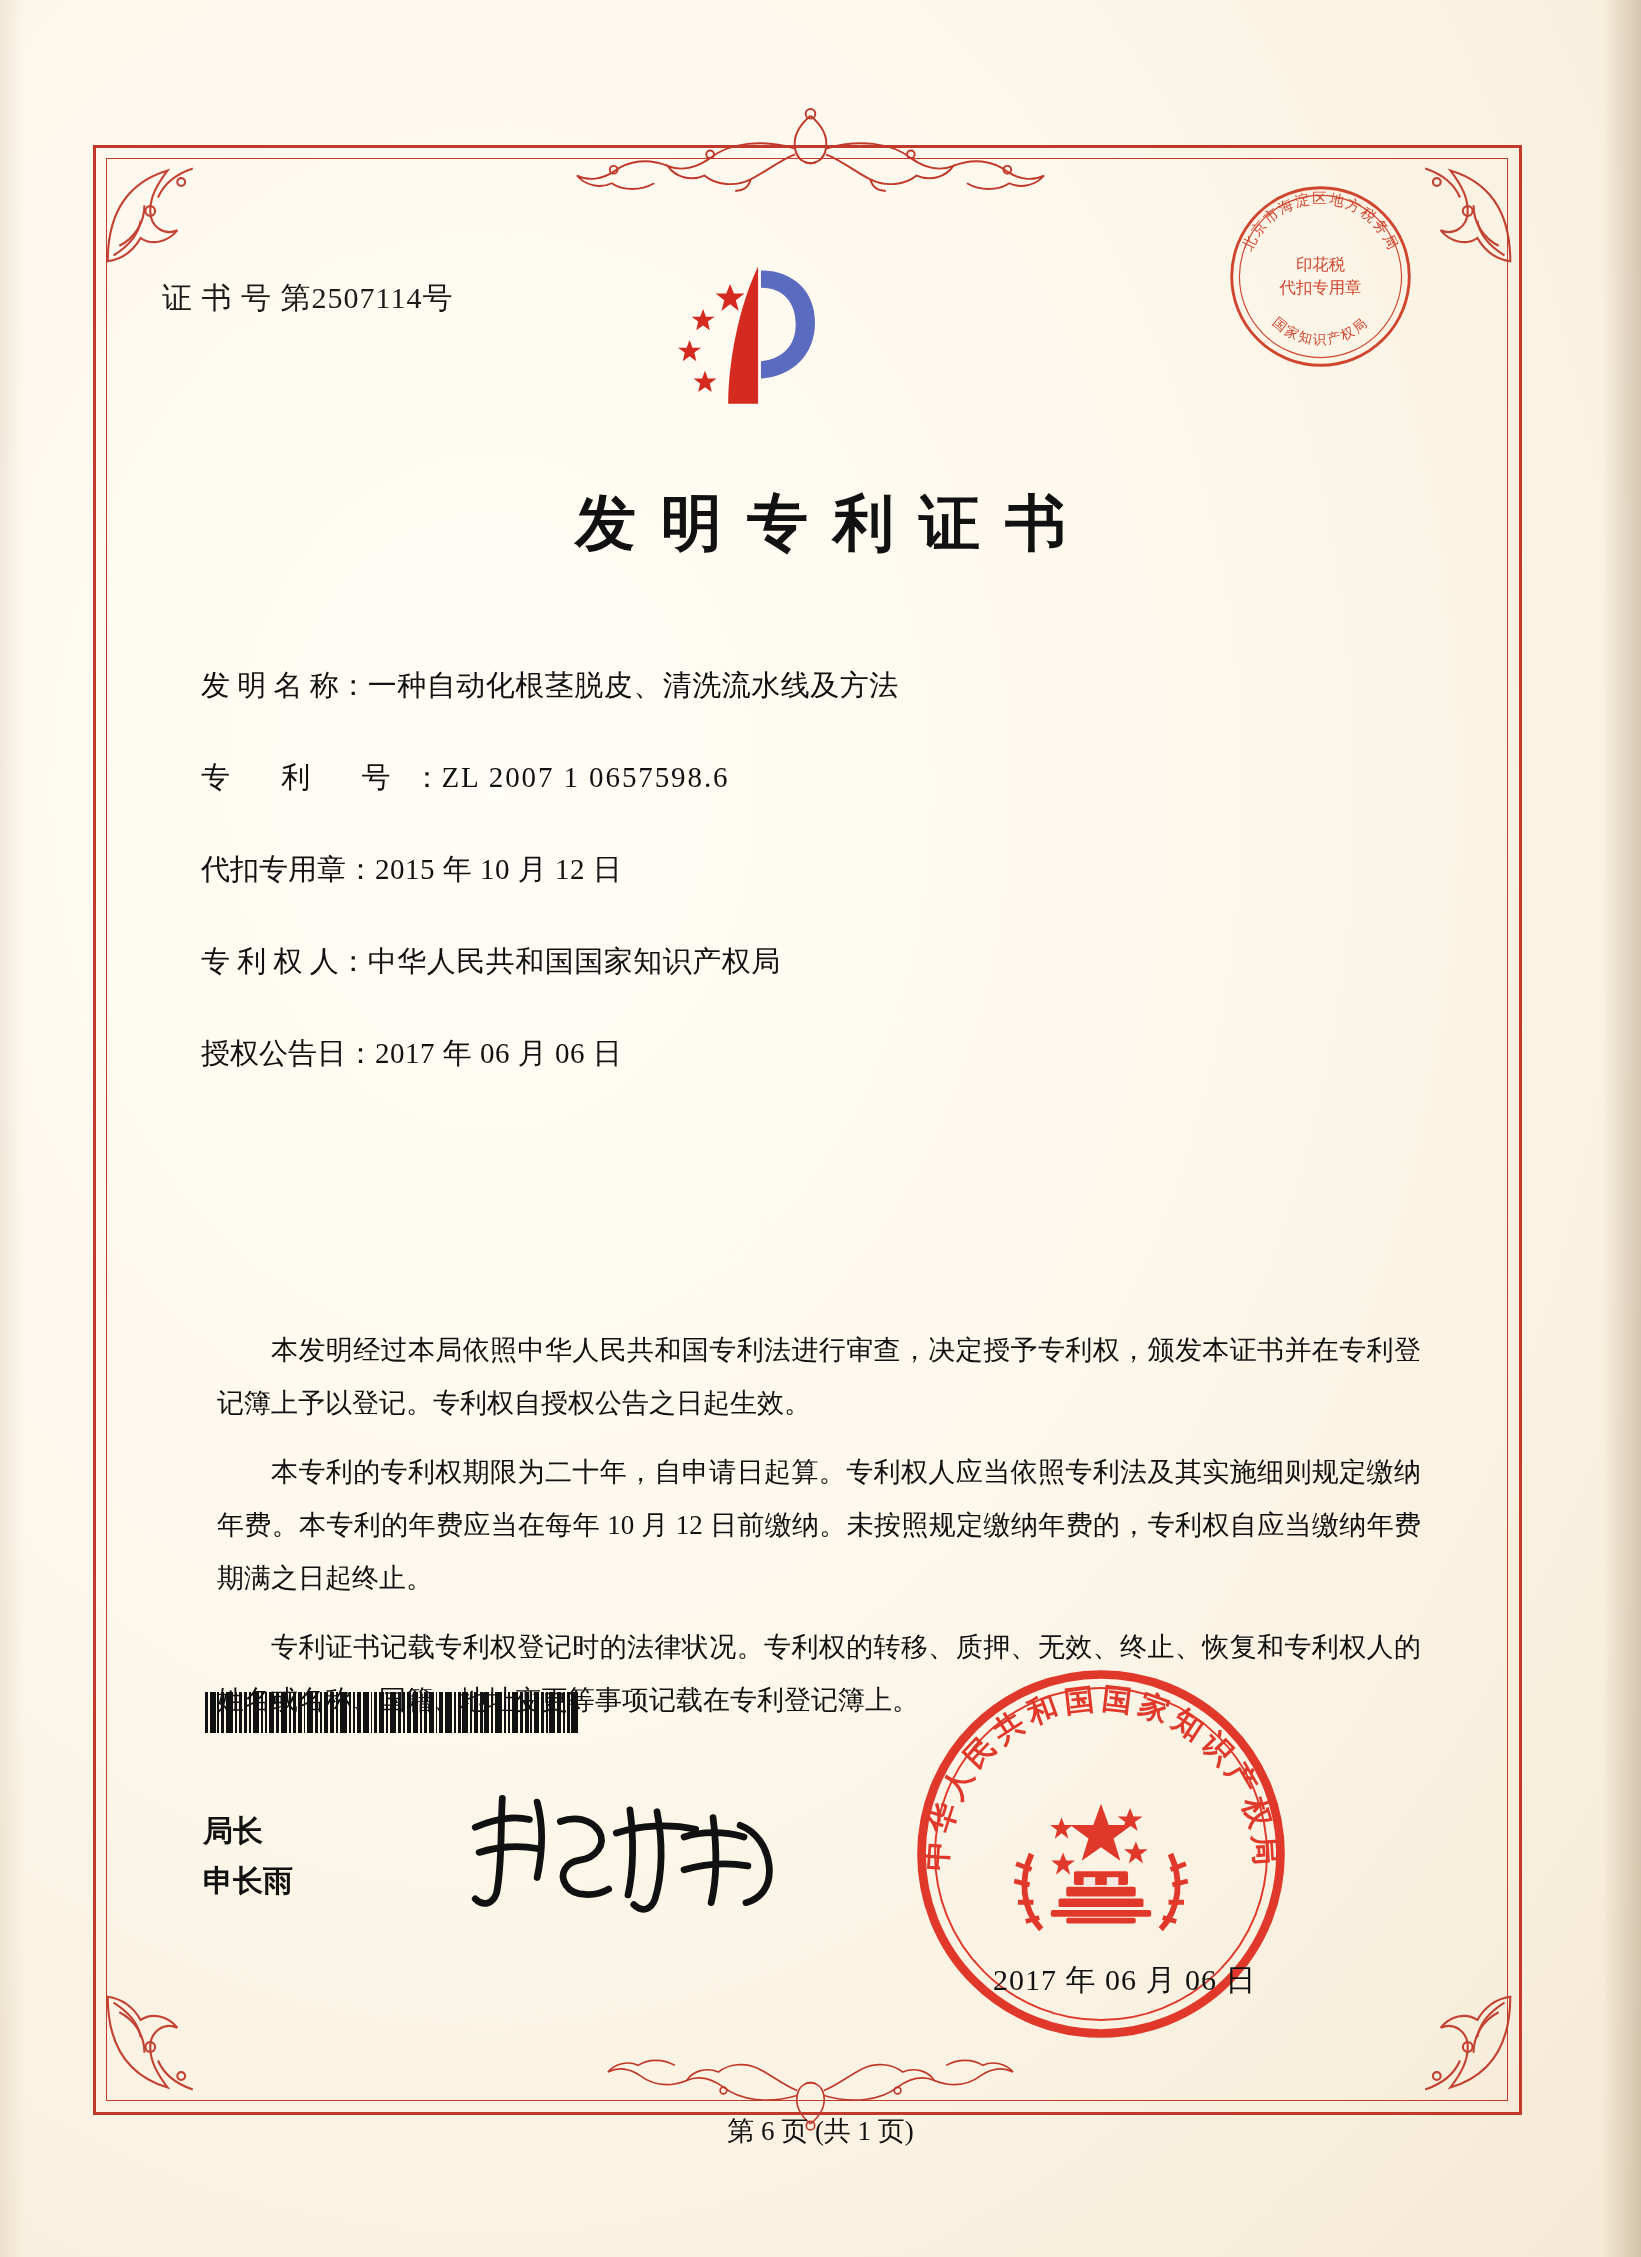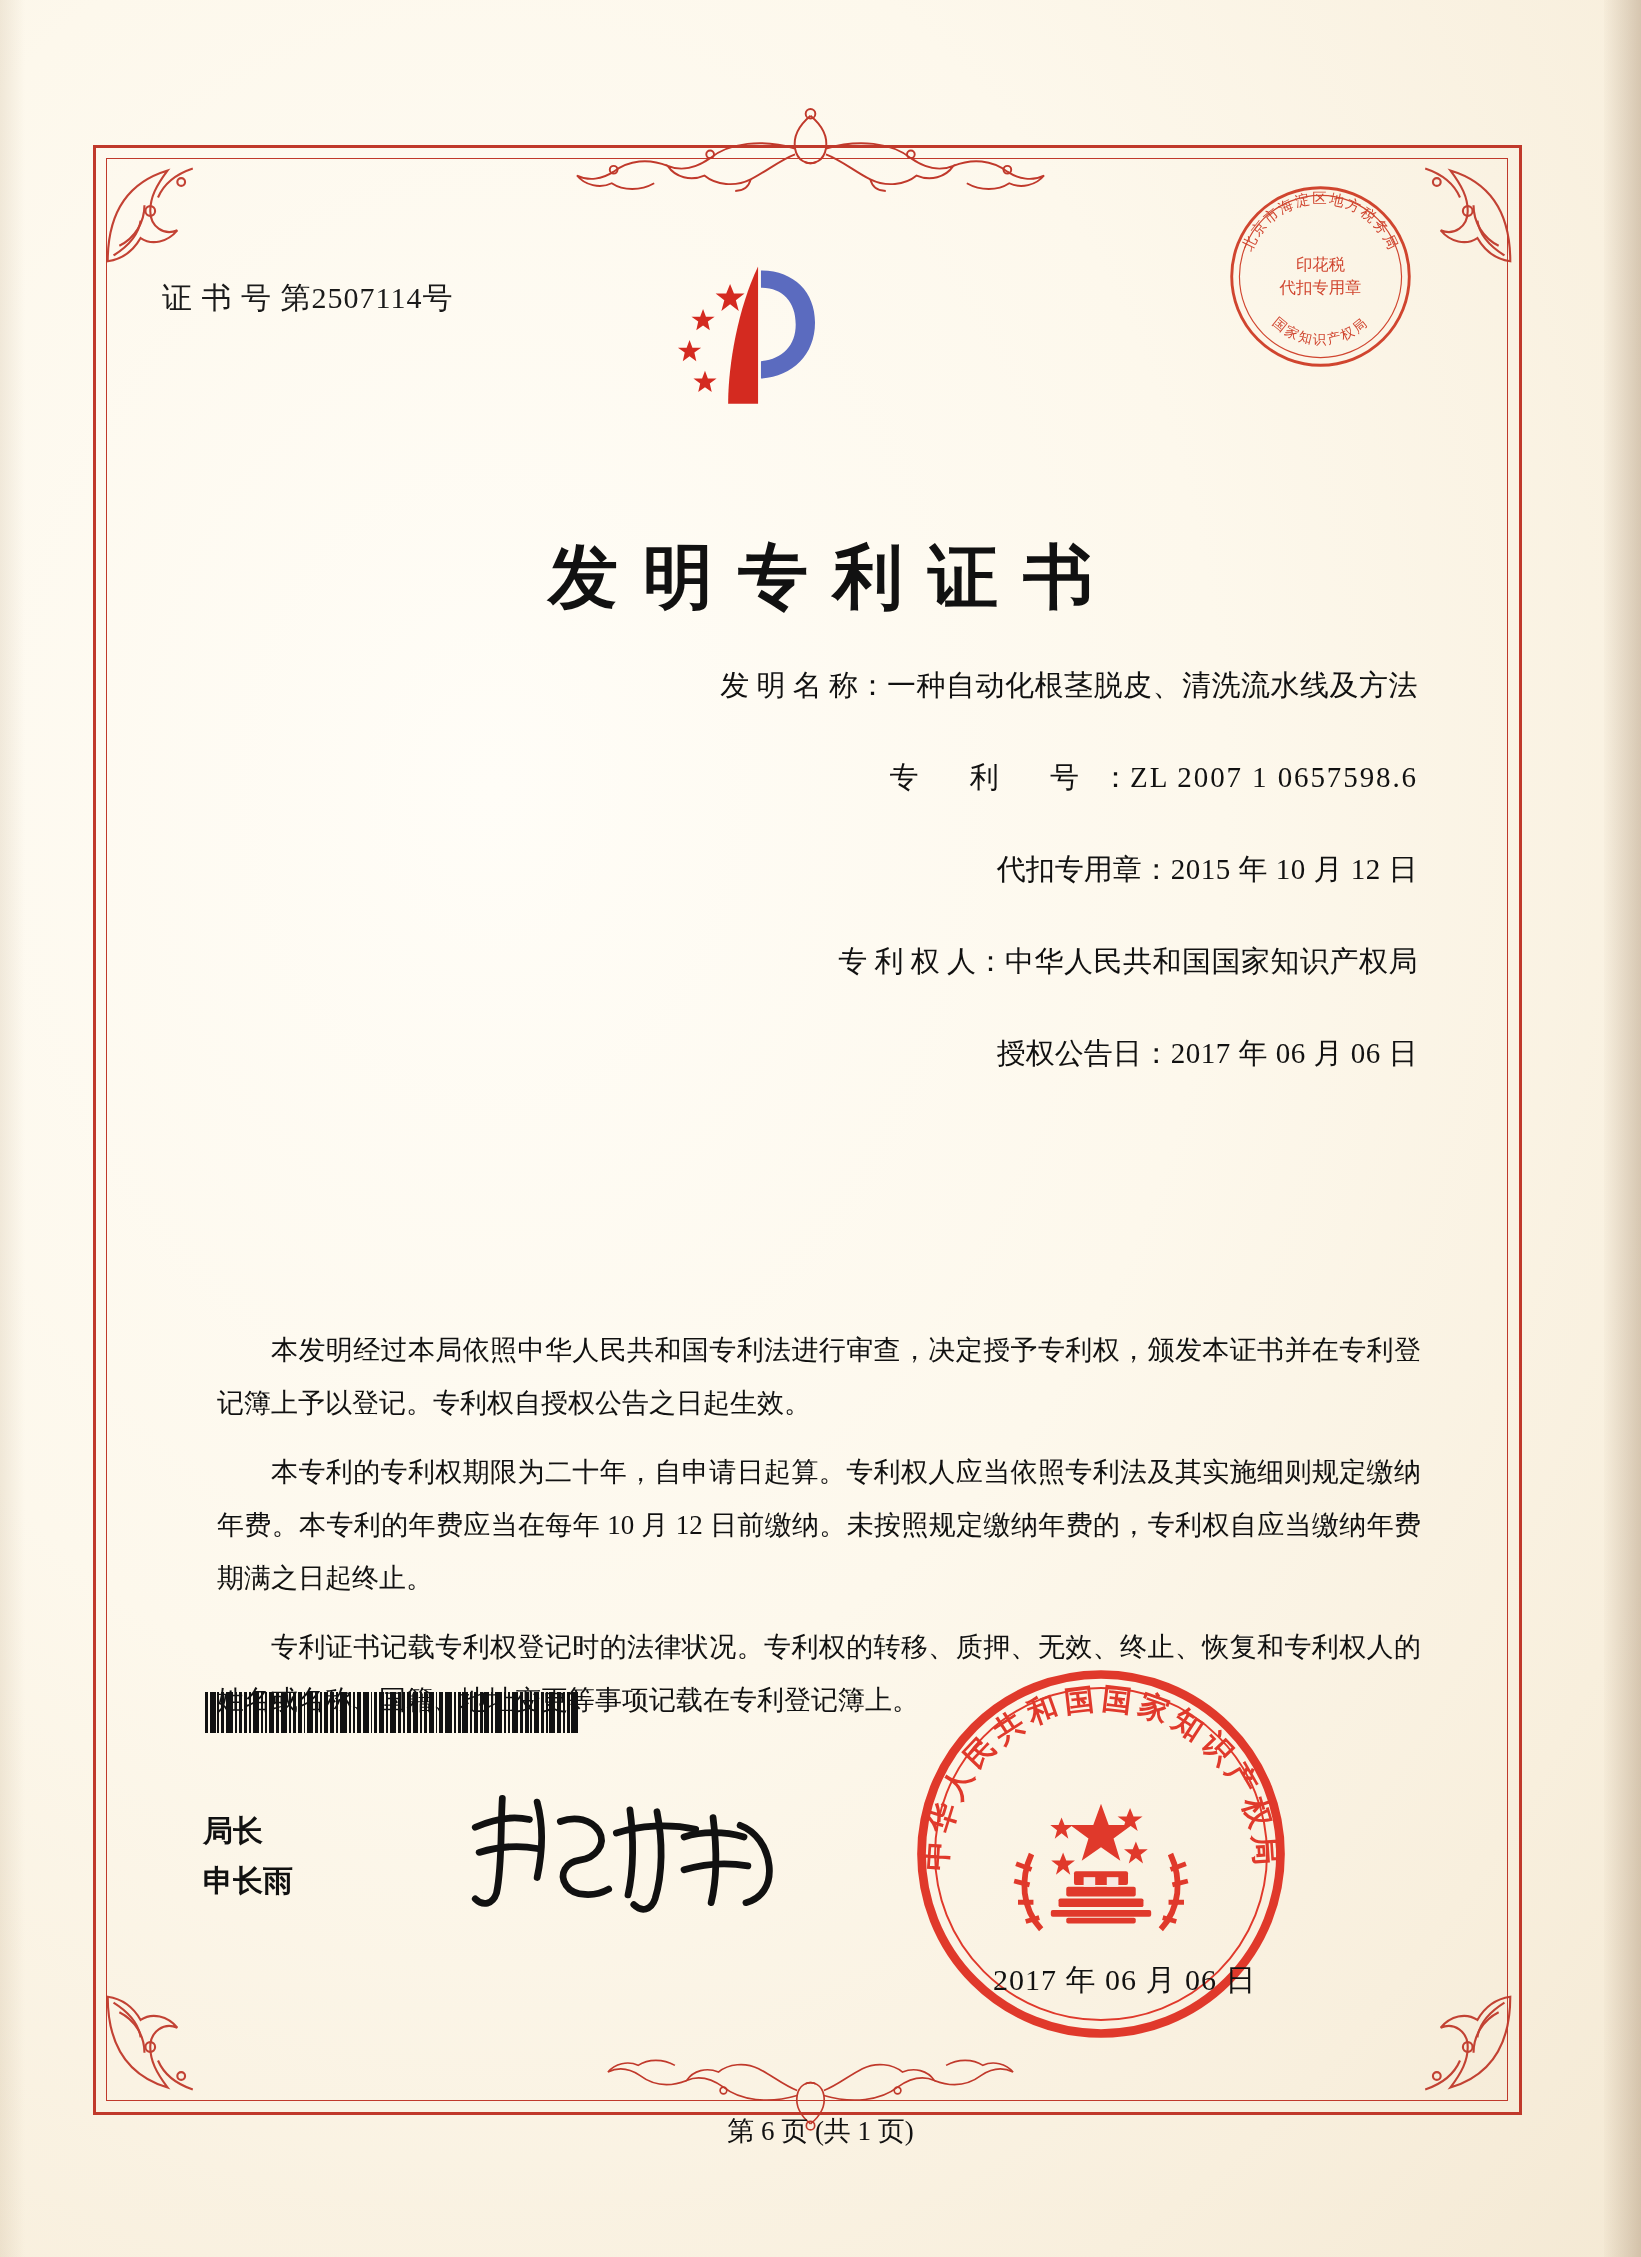--- a/index.html
+++ b/index.html
@@ -120,35 +120,33 @@
     color: #d0452f;
   }
   .tax-stamp svg { width: 100%; height: 100%; display: block; }
 
   .title {
     position: absolute;
     left: 0;
     top: 483px;
     width: 1641px;
     text-align: center;
-    font-size: 70px;
+    font-size: 61px;
     letter-spacing: 25px;
     text-indent: 25px;
     font-weight: bold;
     color: #111;
     font-family: "DejaVu Serif", serif;
-    margin-top: 48px;
   }
 
   .fields {
     position: absolute;
     left: 201px;
     top: 666px;
     width: 1217px;
-    text-align: right;
   }
   .field-row {
     font-size: 29px;
     color: #111;
     margin-bottom: 52px;
     white-space: nowrap;
     font-family: "Liberation Serif", serif;
   }
   .field-label {
     display: inline-block;

